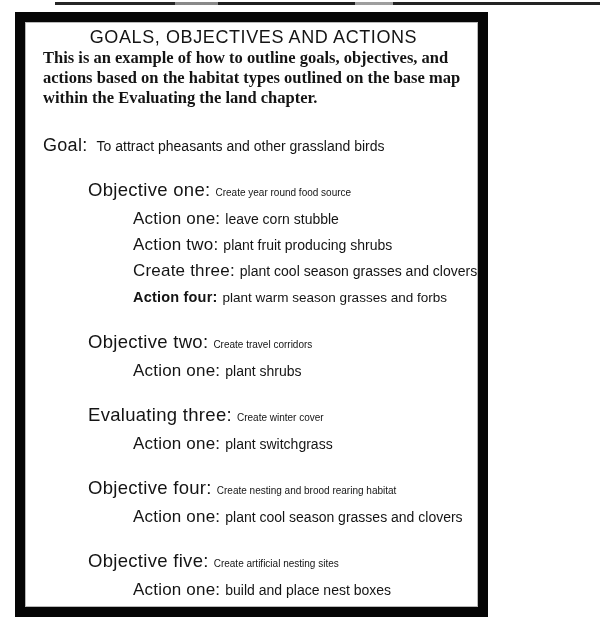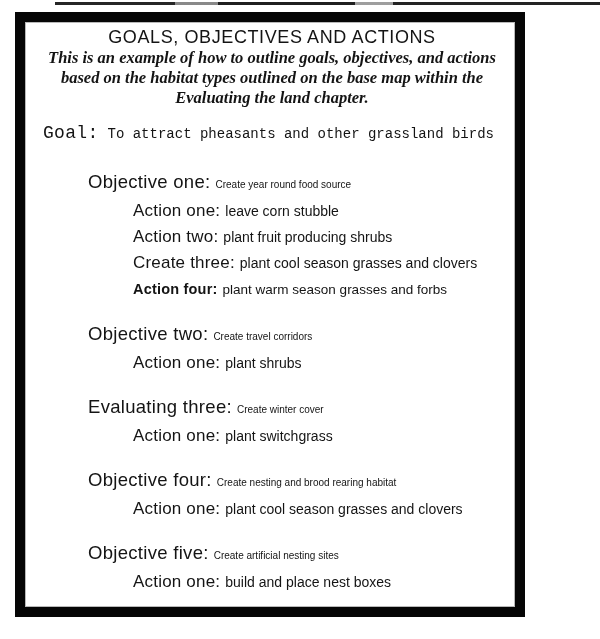--- a/index.html
+++ b/index.html
@@ -21,21 +21,21 @@
     height: 3px;
     background: linear-gradient(90deg,
       #262626 0 22%, rgba(40,40,40,.55) 22% 30%,
       #1f1f1f 30% 55%, rgba(40,40,40,.45) 55% 62%,
       #232323 62% 100%);
   }
   .frame {
     position: absolute;
     left: 15px;
     top: 12px;
-    width: 510px;
+    width: 473px;
     height: 605px;
     box-sizing: border-box;
     border: 10px solid #060606;
     background: #ffffff;
   }
   .frame::before {
     content: "";
     position: absolute;
     inset: 0;
     border: 1px solid #b9b9b9;
@@ -46,34 +46,33 @@
     padding: 5px 14px 0 18px;
   }
   .title {
     text-align: center;
     font-size: 18px;
     line-height: 20px;
     letter-spacing: 0.6px;
     font-weight: 400;
   }
   .subtitle {
-    margin: 1px auto 8px auto;
+    margin: 1px auto 0 auto;
     max-width: 545px;
-    text-align: center;
+    text-align: left;
     font-family: "Liberation Serif", serif;
-    font-style: italic;
     font-weight: bold;
     font-size: 16.5px;
     line-height: 20px;
   }
   .goal-line {
-    line-height: 34px;
+    margin-top: 24px;
+    line-height: 26px;
     font-size: 14px;
     white-space: nowrap;
-    font-family: Liberation Mono, monospace;
   }
   .goal-label { font-size: 18px; letter-spacing: 0.3px; }
   .goal-text  { margin-left: 9px; font-size: 14px; }
   .group { margin-top: 18px; margin-left: 45px; }
   .obj-line {
     line-height: 26px;
     white-space: nowrap;
   }
   .obj-label { font-size: 18.5px; letter-spacing: 0.3px; }
   .obj-text  { margin-left: 5px; font-size: 10px; }

